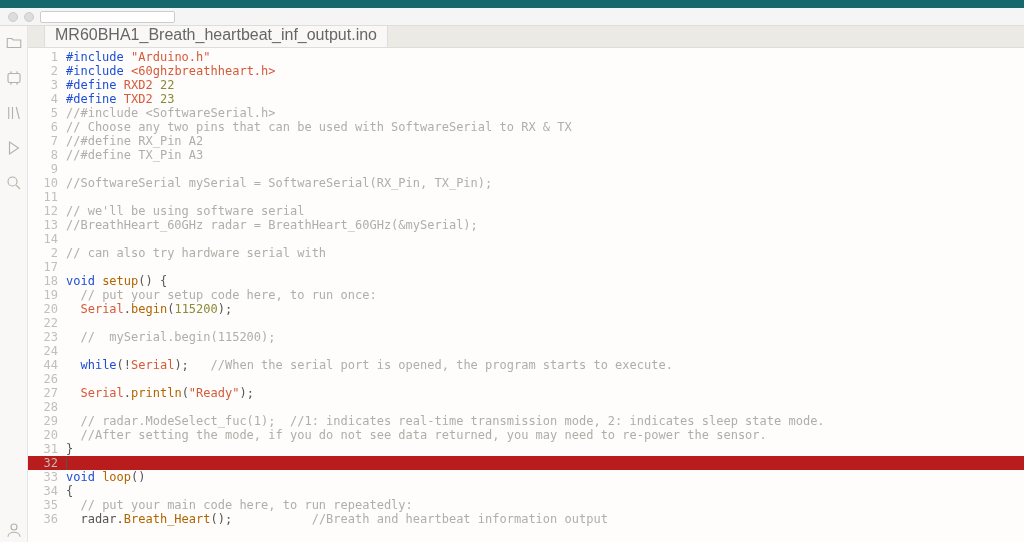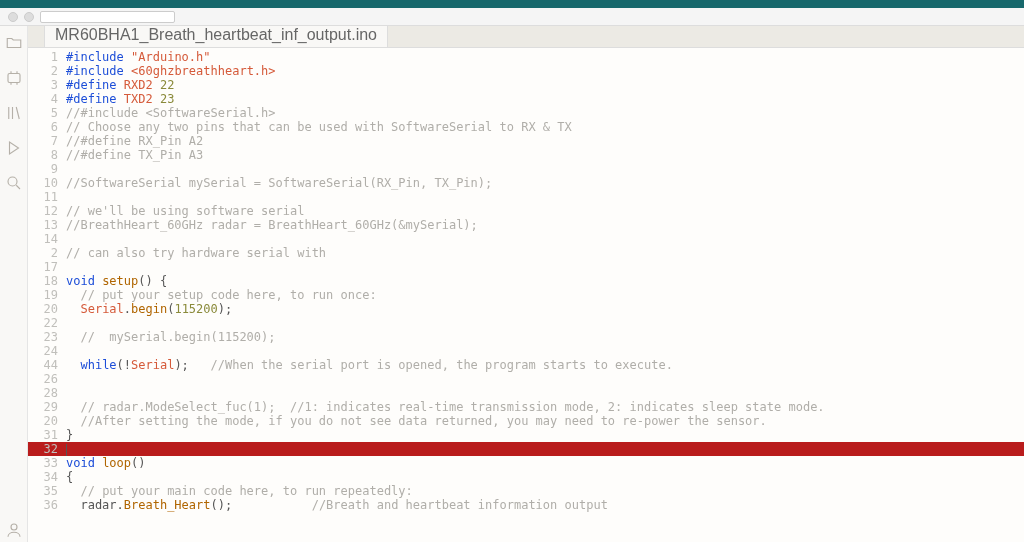--- a/index.html
+++ b/index.html
@@ -162,20 +162,24 @@
           </div>
           <div class="line">
             <span class="ln">44</span>
             <span class="code-text"><span class="tk-plain">  </span><span class="tk-kw">while</span><span class="tk-plain">(!</span><span class="tk-cls">Serial</span><span class="tk-plain">);   </span><span class="tk-cmt">//When the serial port is opened, the program starts to execute.</span></span>
           </div>
           <div class="line">
             <span class="ln">26</span>
             <span class="code-text"></span>
           </div>
           <div class="line">
+            <span class="ln">27</span>
+            <span class="code-text"><span class="tk-plain">  </span><span class="tk-cls">Serial</span><span class="tk-plain">.</span><span class="tk-fn">println</span><span class="tk-plain">(</span><span class="tk-str">"Ready"</span><span class="tk-plain">);</span></span>
+          </div>
+          <div class="line">
             <span class="ln">28</span>
             <span class="code-text"></span>
           </div>
           <div class="line">
             <span class="ln">29</span>
             <span class="code-text"><span class="tk-plain">  </span><span class="tk-cmt">// radar.ModeSelect_fuc(1);  //1: indicates real-time transmission mode, 2: indicates sleep state mode.</span></span>
           </div>
           <div class="line">
             <span class="ln">20</span>
             <span class="code-text"><span class="tk-plain">  </span><span class="tk-cmt">//After setting the mode, if you do not see data returned, you may need to re-power the sensor.</span></span>

